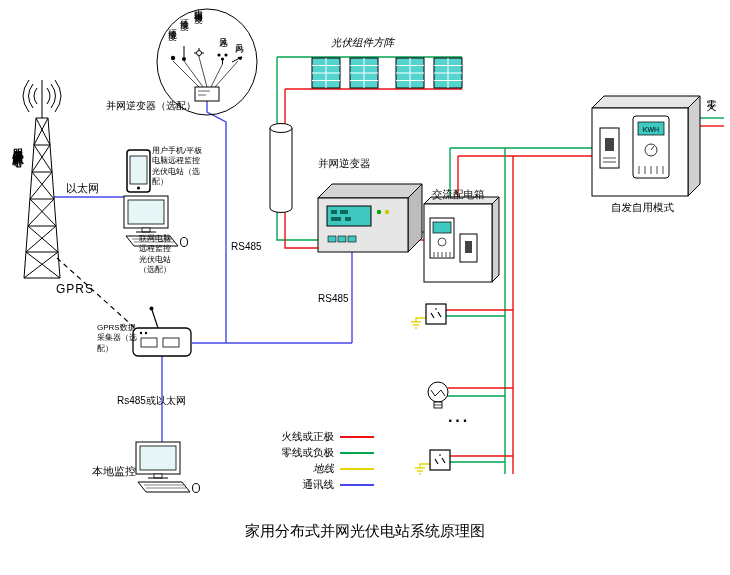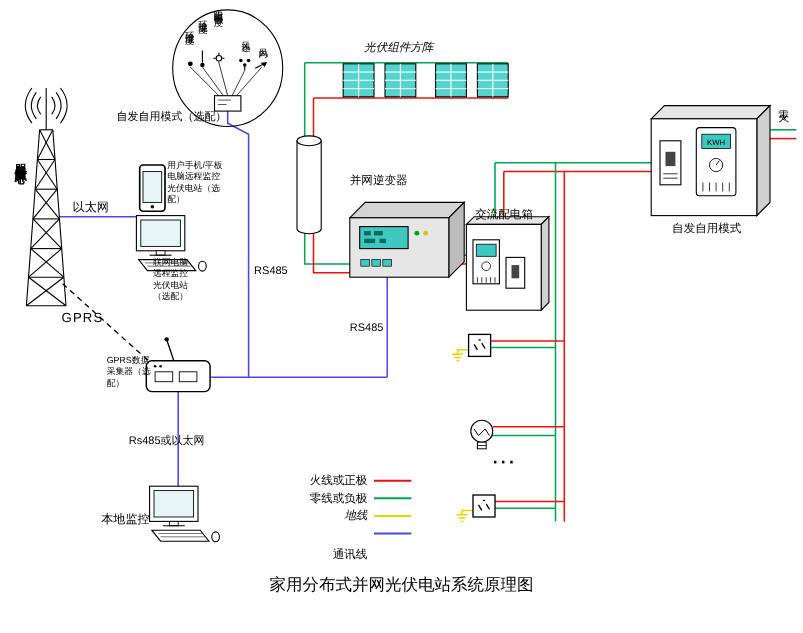--- a/index.html
+++ b/index.html
@@ -300,37 +300,37 @@
 </svg>
 
 <div class="lab v" style="left:10px;top:140px;height:50px;font-size:11px;line-height:16px;font-weight:bold;">服务器云计算中心</div>
 <div class="lab" style="left:66px;top:181px;font-size:11px;">以太网</div>
 <div class="lab" style="left:152px;top:146px;width:52px;font-size:8px;line-height:1.3;">用户手机/平板电脑远程监控光伏电站（选配）</div>
 <div class="lab" style="left:139px;top:234px;width:36px;font-size:8px;line-height:1.3;">联网电脑远程监控光伏电站（选配）</div>
 <div class="lab" style="left:56px;top:282px;font-size:12px;letter-spacing:1px;">GPRS</div>
 <div class="lab" style="left:97px;top:323px;width:40px;font-size:8px;line-height:1.3;">GPRS数据采集器（选配）</div>
 <div class="lab" style="left:93px;top:394px;font-size:10px;padding-left:24px;">Rs485或以太网</div>
 <div class="lab" style="left:92px;top:464px;font-size:11px;">本地监控</div>
-<div class="lab" style="left:106px;top:99px;font-size:10px;">自发自用模式（选配）</div>
+<div class="lab" style="left:106px;top:99px;font-size:10px;">并网逆变器（选配）</div>
 
 <div class="lab v" style="left:167px;top:22px;font-size:8.5px;">环境湿度</div>
 <div class="lab v" style="left:179px;top:12px;font-size:8.5px;">环境温度</div>
 <div class="lab v" style="left:193px;top:3px;font-size:8.5px;">太阳辐射强度</div>
 <div class="lab v" style="left:218px;top:31px;font-size:8.5px;">风速</div>
 <div class="lab v" style="left:234px;top:37px;font-size:8.5px;">风向</div>
 
 <div class="lab" style="left:331px;top:36px;font-size:10.5px;font-style:italic;">光伏组件方阵</div>
 <div class="lab" style="left:318px;top:157px;font-size:10.5px;">并网逆变器</div>
 <div class="lab" style="left:231px;top:241px;font-size:10px;">RS485</div>
 <div class="lab" style="left:318px;top:293px;font-size:10px;">RS485</div>
 <div class="lab" style="left:432px;top:188px;font-size:10.5px;">交流配电箱</div>
 <div class="lab" style="left:611px;top:201px;font-size:10.5px;">自发自用模式</div>
 <div class="lab v" style="left:704px;top:92px;font-size:10px;">零火</div>
 <div class="lab" style="left:448px;top:412px;font-size:16px;font-weight:bold;letter-spacing:2px;">···</div>
 
 <div class="lab legend-lab" style="left:254px;top:430px;">火线或正极</div>
 <div class="lab legend-lab" style="left:254px;top:446px;">零线或负极</div>
 <div class="lab legend-lab" style="left:254px;top:462px;font-style:italic;">地线</div>
-<div class="lab legend-lab" style="left:254px;top:478px;margin-top:19px;">通讯线</div>
+<div class="lab legend-lab" style="left:254px;top:478px;">通讯线</div>
 
 <div class="lab title1" style="top:522px;">家用分布式并网光伏电站系统原理图</div>
 
 </div>
 
 </body></html>

